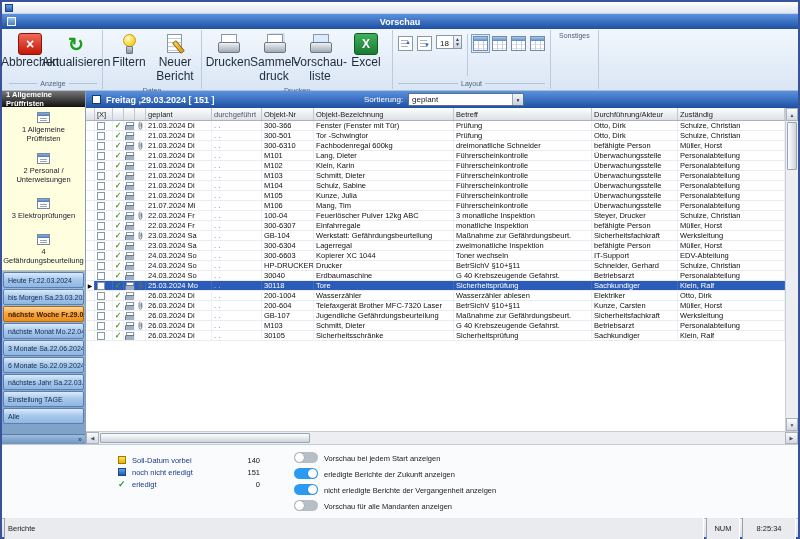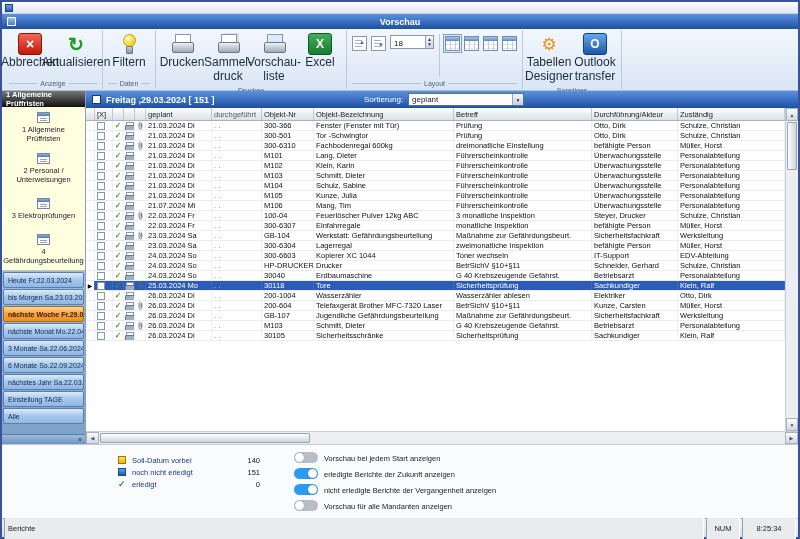--- a/index.html
+++ b/index.html
@@ -15,21 +15,21 @@
 
   
   .toolbar{height:62px;flex:none;background:linear-gradient(#f2f7fd,#d9e6f5);border-bottom:1px solid #aebecf;display:flex;align-items:stretch;padding:1px 2px}
   .tb-group{display:flex;flex-direction:column;border-right:1px solid #bccadb;padding:1px 3px 0}
   .tb-row{display:flex;align-items:flex-start;flex:1}
   .tb-btn{width:46px;display:flex;flex-direction:column;align-items:center;padding:1px 0;border:1px solid transparent;border-radius:2px}
   .tb-lbl{font-size:12px;color:#1c2b3a;text-align:center;line-height:1.15;margin-top:1px}
   .tb-group-label{font-size:7px;color:#51627a;display:flex;align-items:center;gap:3px;justify-content:center;padding:1px 2px 2px}
   .tb-group-label::before,.tb-group-label::after{content:"";height:1px;background:#b4c2d4;flex:1}
   .tb-vsep{width:1px;background:#bccadb;margin:3px 3px;align-self:stretch}
-  .tb-spinner{margin:4px 2px 0;height:14px;background:#fff;border:1px solid #8a97a6;display:flex;align-items:flex-end;font-size:8px;padding-left:3px;width:44px;position:relative}
+  .tb-spinner{margin:4px 2px 0;height:14px;background:#fff;border:1px solid #8a97a6;display:flex;align-items:flex-end;font-size:8px;padding-left:3px;width:26px;position:relative}
   .spin-arrows{position:absolute;right:0;top:0;bottom:0;width:8px;background:linear-gradient(#f4f6f9,#cdd5de);border-left:1px solid #9aa4b2;display:flex;flex-direction:column;align-items:center;justify-content:center;font-size:5px;color:#345;line-height:1}
   .tb-iconbtn{width:19px;height:19px;margin-top:3px;display:flex;align-items:center;justify-content:center;border:1px solid transparent}
   .tb-iconbtn.active{border-color:#7aa0d0;background:#dcebfa}
 
   
   .ic{position:relative;flex:none}
   .tb-btn .ic{width:24px;height:22px}
   .tb-iconbtn .ic{width:15px;height:15px}
   .ic-cancel{background:linear-gradient(#ef6a5a,#c21807);border:1px solid #8e1005;border-radius:3px;display:flex;align-items:center;justify-content:center;color:#fff;font-weight:bold;font-size:14px}
   .ic-cancel::before{content:"×"}
@@ -169,20 +169,24 @@
           </div>
         </div>
         <div class="tb-group-label">Anzeige</div>
       </div>
       <div class="tb-group">
         <div class="tb-row">
           <div class="tb-btn">
             <div class="ic ic-bulb"></div>
             <div class="tb-lbl">Filtern</div>
           </div>
+          <div class="tb-btn">
+            <div class="ic ic-new-report"></div>
+            <div class="tb-lbl">Neuer Bericht</div>
+          </div>
         </div>
         <div class="tb-group-label">Daten</div>
       </div>
       <div class="tb-group">
         <div class="tb-row">
           <div class="tb-btn">
             <div class="ic ic-printer"></div>
             <div class="tb-lbl">Drucken</div>
           </div>
           <div class="tb-btn">
@@ -225,30 +229,20 @@
           <div class="tb-iconbtn">
             <div class="ic ic-grid-3"></div>
           </div>
           <div class="tb-iconbtn">
             <div class="ic ic-grid-4"></div>
           </div>
         </div>
         <div class="tb-group-label">Layout</div>
       </div>
       <div class="tb-group">
-        <div class="tb-row">
-          <div class="tb-btn">
-            <div class="ic ic-designer"></div>
-            <div class="tb-lbl">Tabellen Designer</div>
-          </div>
-          <div class="tb-btn">
-            <div class="ic ic-outlook"></div>
-            <div class="tb-lbl">Outlook transfer</div>
-          </div>
-        </div>
         <div class="tb-group-label">Sonstiges</div>
       </div>
     </div>
 
   <div class="main">
 
     <div class="sidebar">
       <div class="side-header">1 Allgemeine Prüffristen</div>
       <div class="side-list">
           <div class="side-item">
@@ -368,21 +362,21 @@
                 </div>
                 <div class="c ic-c">
                   <svg width="7" height="9" viewBox="0 0 7 9">
                     <path d="M3.4 1 C2.1 1 2.1 2.3 2.1 2.3 L2.1 6.6 C2.1 8.6 4.8 8.6 4.8 6.6 L4.8 2.6 C4.8 1.7 4 1.7 4 2.6 L4 6.4" fill="none" stroke="#5a6a7c" stroke-width="0.9"></path>
                   </svg>
                 </div>
                 <div class="c col-gep">21.03.2024 Di</div>
                 <div class="c col-dur">. .</div>
                 <div class="c col-nr">300-6310</div>
                 <div class="c col-bez">Fachbodenregal 600kg</div>
-                <div class="c col-bet">dreimonatliche Einstellung</div>
+                <div class="c col-bet">dreimonatliche Schneider</div>
                 <div class="c col-akt">befähigte Person</div>
                 <div class="c col-zus">Müller, Horst</div>
               </div>
               <div class="trow">
                 <div class="c gut"></div>
                 <div class="c cb-c">
                   <span class="cb"></span>
                 </div>
                 <div class="c ic-c">
                   <span class="mini-check">✓</span>

